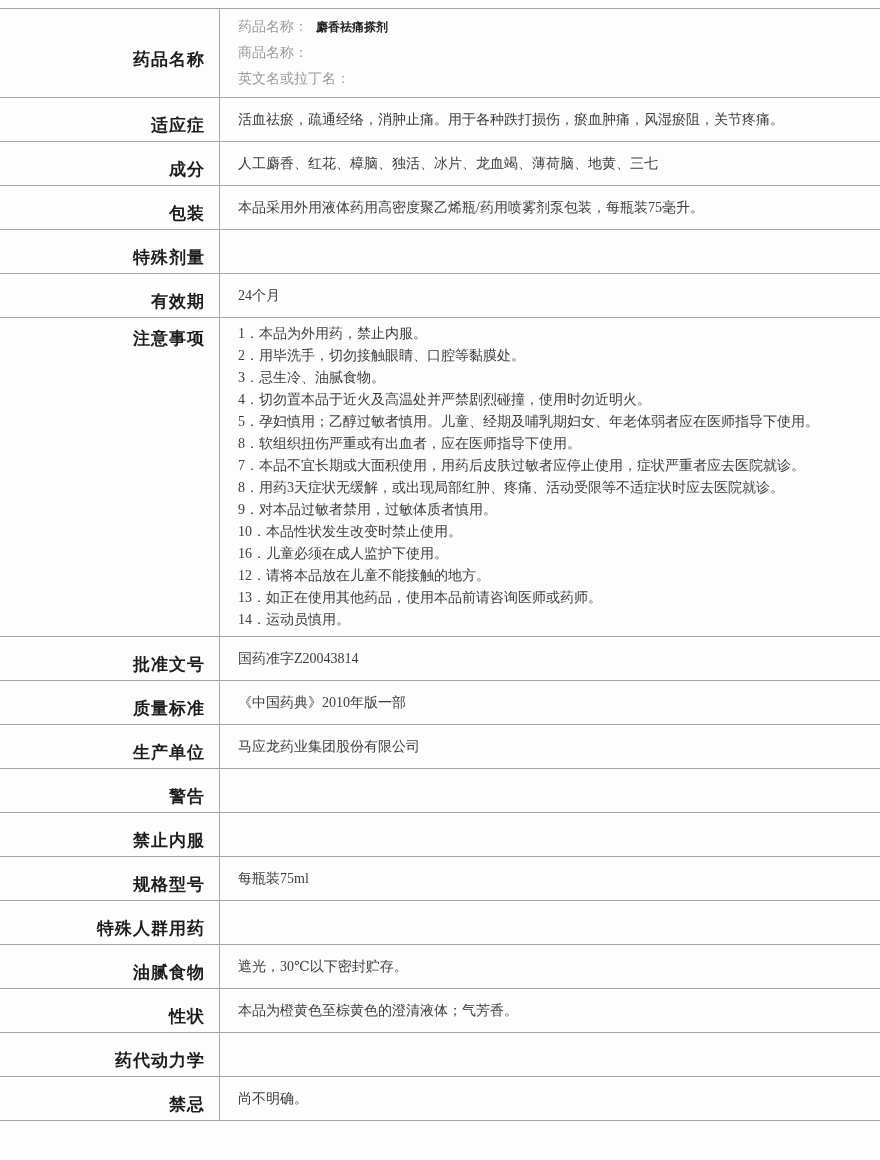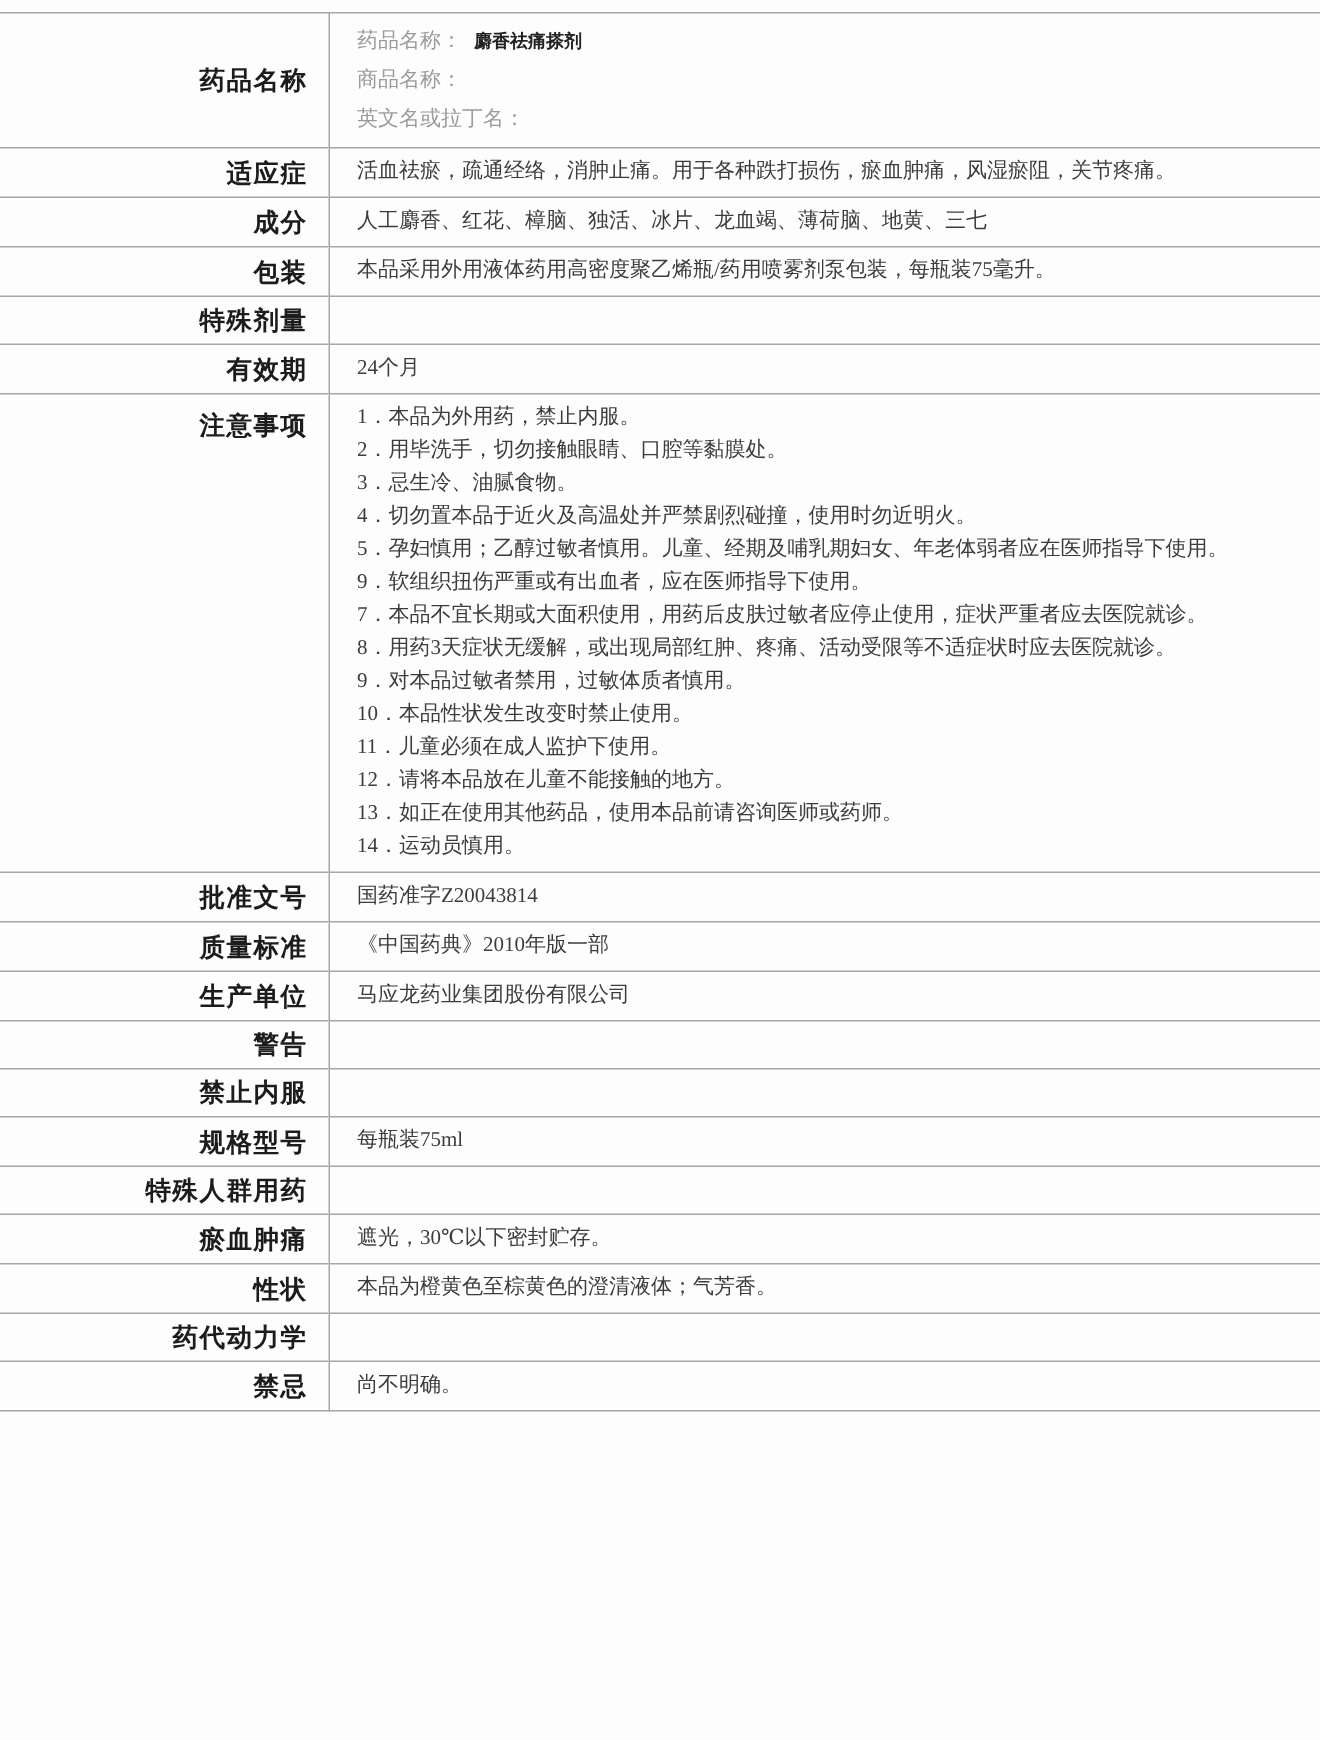--- a/index.html
+++ b/index.html
@@ -29,21 +29,21 @@
     border-top:1px solid var(--border);
     vertical-align:middle;
   }
   .info-table tr:last-child th,
   .info-table tr:last-child td{
     border-bottom:1px solid var(--border);
   }
   .info-table th{
     width:205px;
     text-align:right;
-    padding:4px 14px 4px 0;
+    padding:16px 14px 4px 0;
     font-size:17px;
     font-weight:700;
     color:var(--label-text);
     border-right:1px solid var(--border);
     letter-spacing:1px;
   }
   .info-table th.align-top{
     vertical-align:top;
     padding-top:9px;
   }
@@ -124,26 +124,26 @@
         </tr>
         <tr class="row-auto">
           <th class="align-top">注意事项</th>
           <td>
             <div class="content">
               <div class="note-line">1．本品为外用药，禁止内服。</div>
               <div class="note-line">2．用毕洗手，切勿接触眼睛、口腔等黏膜处。</div>
               <div class="note-line">3．忌生冷、油腻食物。</div>
               <div class="note-line">4．切勿置本品于近火及高温处并严禁剧烈碰撞，使用时勿近明火。</div>
               <div class="note-line">5．孕妇慎用；乙醇过敏者慎用。儿童、经期及哺乳期妇女、年老体弱者应在医师指导下使用。</div>
-              <div class="note-line">9．软组织扭伤严重或有出血者，应在医师指导下使用。</div>
+              <div class="note-line">8．软组织扭伤严重或有出血者，应在医师指导下使用。</div>
               <div class="note-line">7．本品不宜长期或大面积使用，用药后皮肤过敏者应停止使用，症状严重者应去医院就诊。</div>
               <div class="note-line">8．用药3天症状无缓解，或出现局部红肿、疼痛、活动受限等不适症状时应去医院就诊。</div>
               <div class="note-line">9．对本品过敏者禁用，过敏体质者慎用。</div>
               <div class="note-line">10．本品性状发生改变时禁止使用。</div>
-              <div class="note-line">11．儿童必须在成人监护下使用。</div>
+              <div class="note-line">16．儿童必须在成人监护下使用。</div>
               <div class="note-line">12．请将本品放在儿童不能接触的地方。</div>
               <div class="note-line">13．如正在使用其他药品，使用本品前请咨询医师或药师。</div>
               <div class="note-line">14．运动员慎用。</div>
             </div>
           </td>
         </tr>
         <tr>
           <th>批准文号</th>
           <td>
             <div class="content">国药准字Z20043814</div>
@@ -179,21 +179,21 @@
             <div class="content">每瓶装75ml</div>
           </td>
         </tr>
         <tr>
           <th>特殊人群用药</th>
           <td>
             <div class="content"></div>
           </td>
         </tr>
         <tr>
-          <th>瘀血肿痛</th>
+          <th>油腻食物</th>
           <td>
             <div class="content">遮光，30℃以下密封贮存。</div>
           </td>
         </tr>
         <tr>
           <th>性状</th>
           <td>
             <div class="content">本品为橙黄色至棕黄色的澄清液体；气芳香。</div>
           </td>
         </tr>

